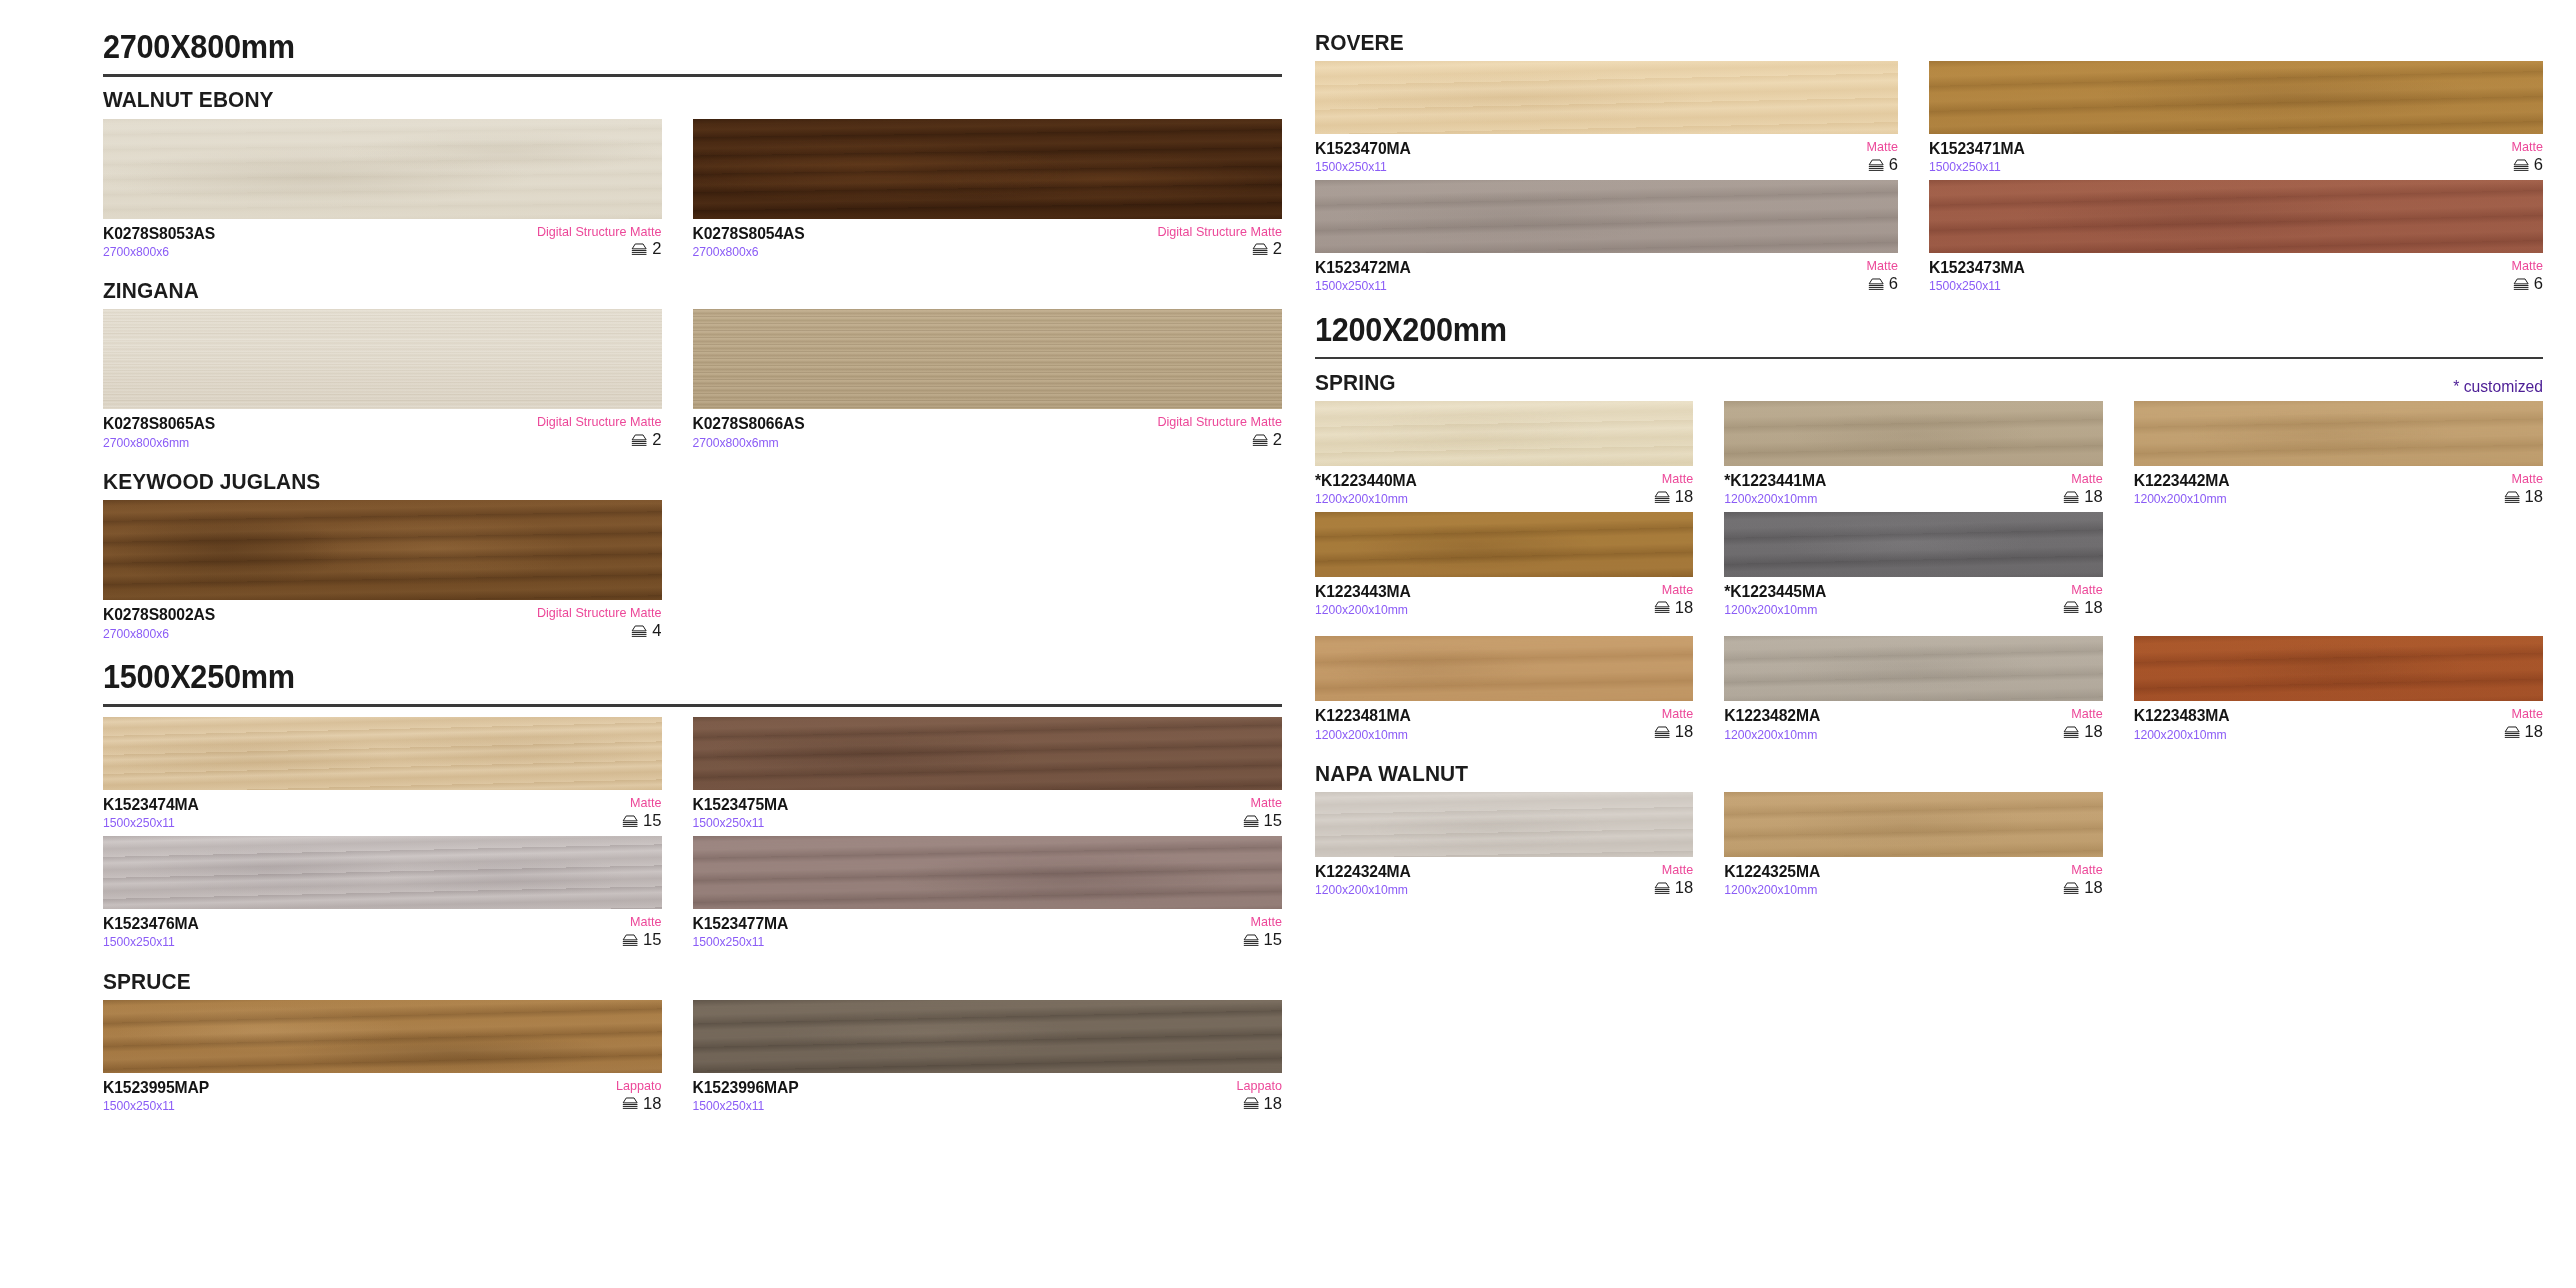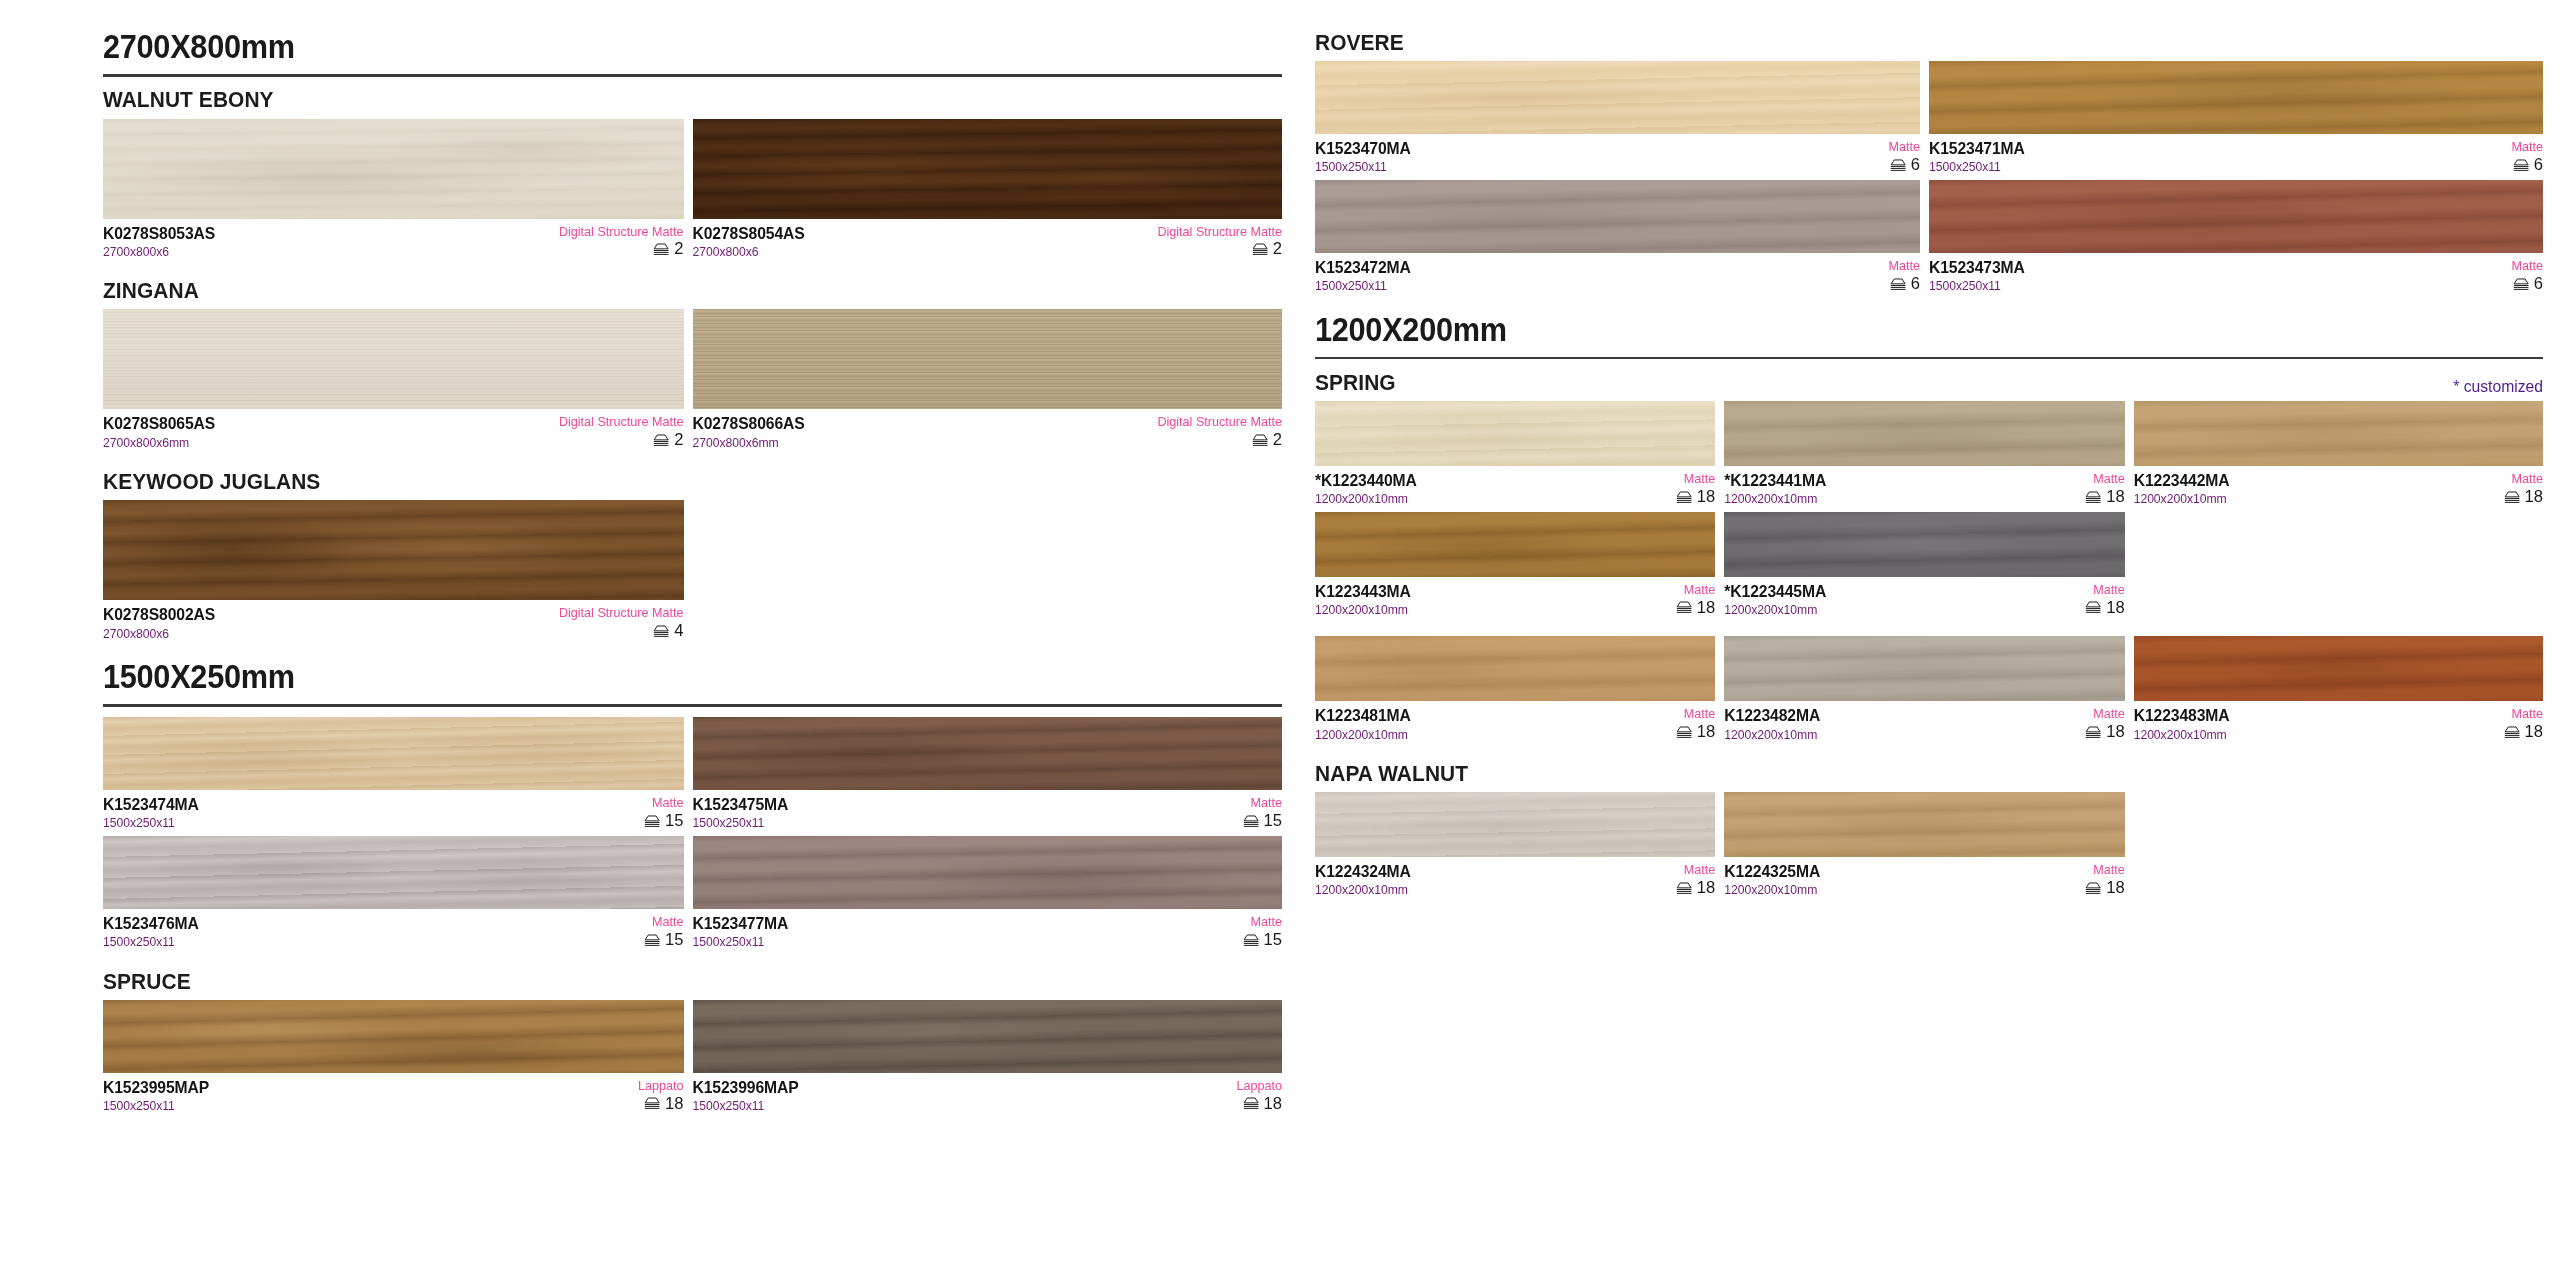--- a/index.html
+++ b/index.html
@@ -56,21 +56,21 @@
     font-size: 15.7px;
     color: #4c1d95;
     font-weight: 400;
     white-space: nowrap;
   }
 
   
   .grid { display: flex; flex-wrap: wrap; }
   .grid-2 > .card { width: 50%; }
   .grid-3 > .card { width: 33.3333%; }
-  .card { padding-right: 9px; padding-bottom: 3.5px; }
+  .card { padding-right: 31px; padding-bottom: 3.5px; }
   .card.last-col { padding-right: 0; }
   .card-spacer { visibility: hidden; }
 
   .swatch {
     width: 100%;
     background: #d9d2c4;
     position: relative;
     overflow: hidden;
   }
   .h-2700 { height: 100px; }
@@ -87,21 +87,21 @@
   .code {
     font-size: 15.7px;
     font-weight: 700;
     color: #141414;
     letter-spacing: -0.1px;
     white-space: nowrap;
     line-height: 1.18;
   }
   .dims {
     font-size: 12.2px;
-    color: #701a75;
+    color: #8b5cf6;
     letter-spacing: -0.04px;
     line-height: 1.3;
     margin-top: 1.7px;
     white-space: nowrap;
   }
   .meta-right {
     text-align: right;
     flex: 0 0 auto;
     padding-left: 8.7px;
   }

